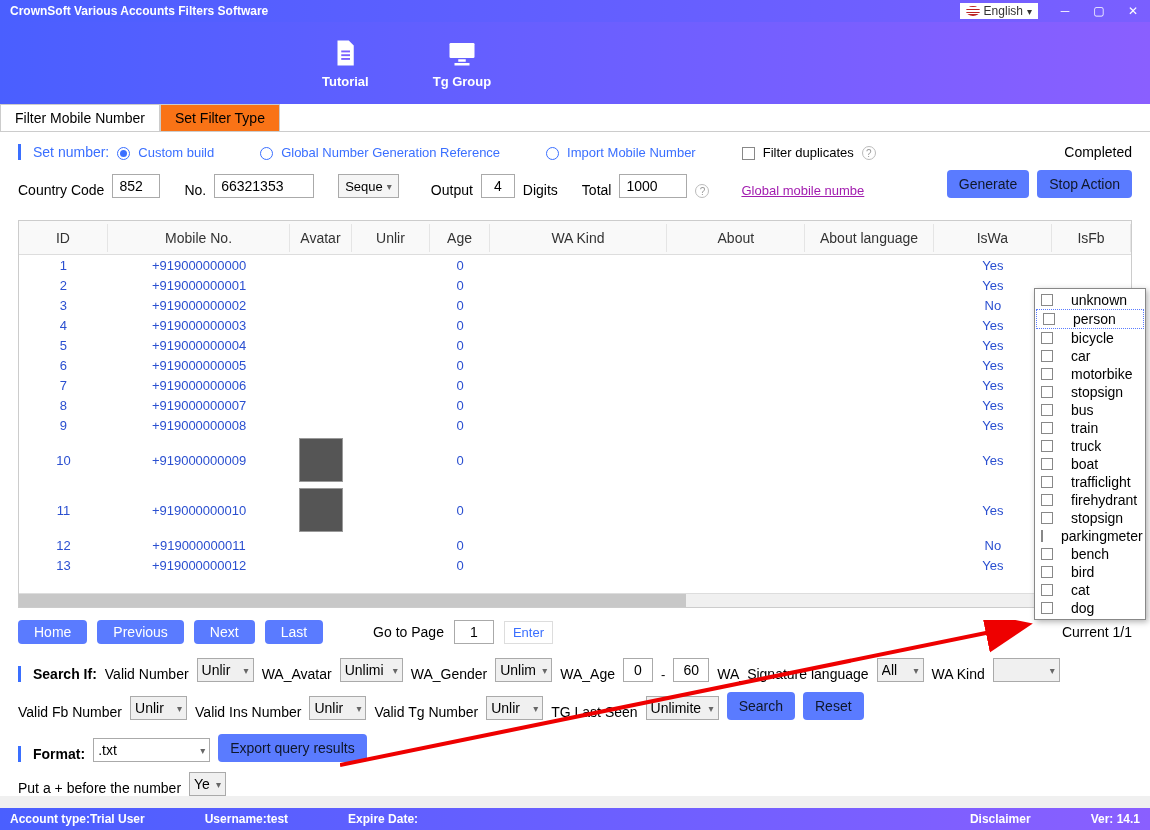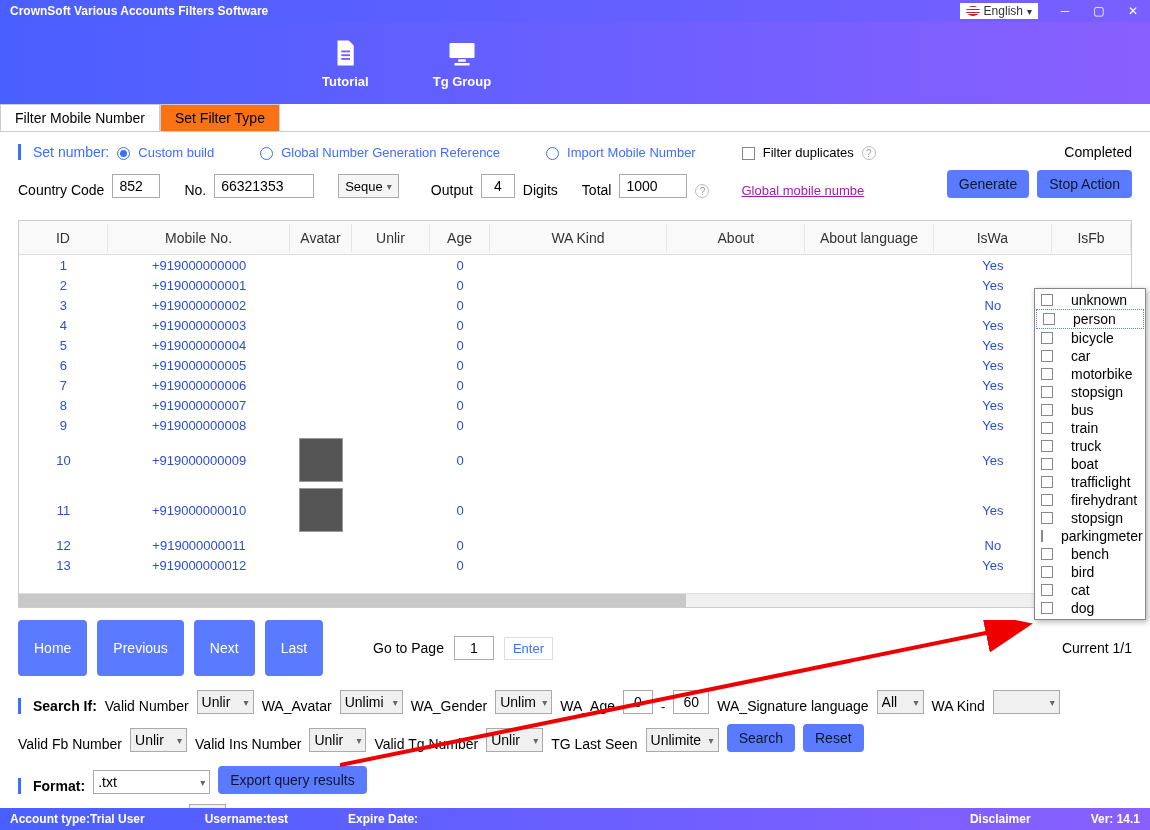--- a/index.html
+++ b/index.html
@@ -61,21 +61,21 @@
 .c-iswa { width: 120px; }
 .c-isfb { width: 80px; }
 
 .avatar-img { width: 44px; height: 44px; background: #555; border: 1px solid #999; margin: 0 auto; }
 
 .hscroll { position: absolute; bottom: 0; left: 0; right: 0; height: 14px; background: #f0f0f0; border-top: 1px solid #ddd; display: flex; }
 .hthumb { width: 60%; background: #c8c8c8; height: 100%; }
 
 
 .pager { display: flex; align-items: center; gap: 10px; margin-top: 12px; }
-.pbtn { background: #5a7bff; color: #fff; border-radius: 4px; padding: 20px 16px; font-size: 14px; }
+.pbtn { background: #5a7bff; color: #fff; border-radius: 4px; padding: 4px 16px; font-size: 14px; }
 
 .section { margin-top: 14px; }
 .sel2 { border: 1px solid #aaa; background: #f0f0f0; padding: 3px 4px; height: 24px; display: inline-flex; align-items: center; font-size: 14px; }
 .sel2 .txt { width: 40px; overflow: hidden; white-space: nowrap; }
 .sel2 .caret { font-size: 10px; color: #666; margin-left: 2px; }
 
 
 .popup { position: absolute; right: 4px; top: 288px; width: 112px; background: #fff; border: 1px solid #888; box-shadow: 2px 2px 6px rgba(0,0,0,0.3); z-index: 100; padding: 2px 0; }
 .popitem { display: flex; align-items: center; gap: 18px; padding: 1px 6px; font-size: 14px; }
 .popitem.hl { border: 1px dotted #5a7bff; margin: 0 1px; }

